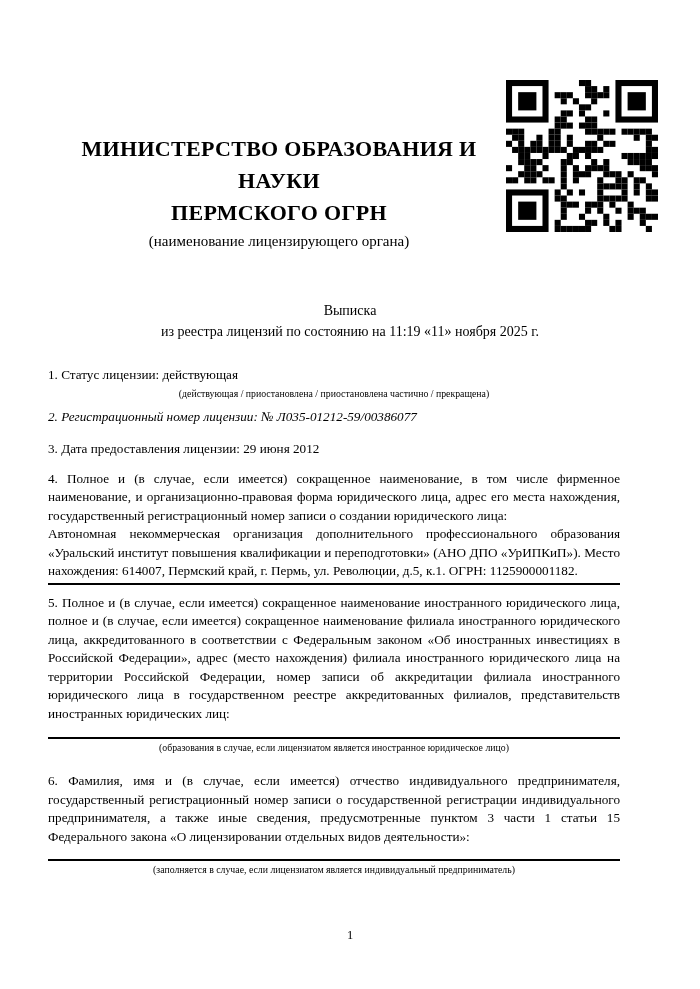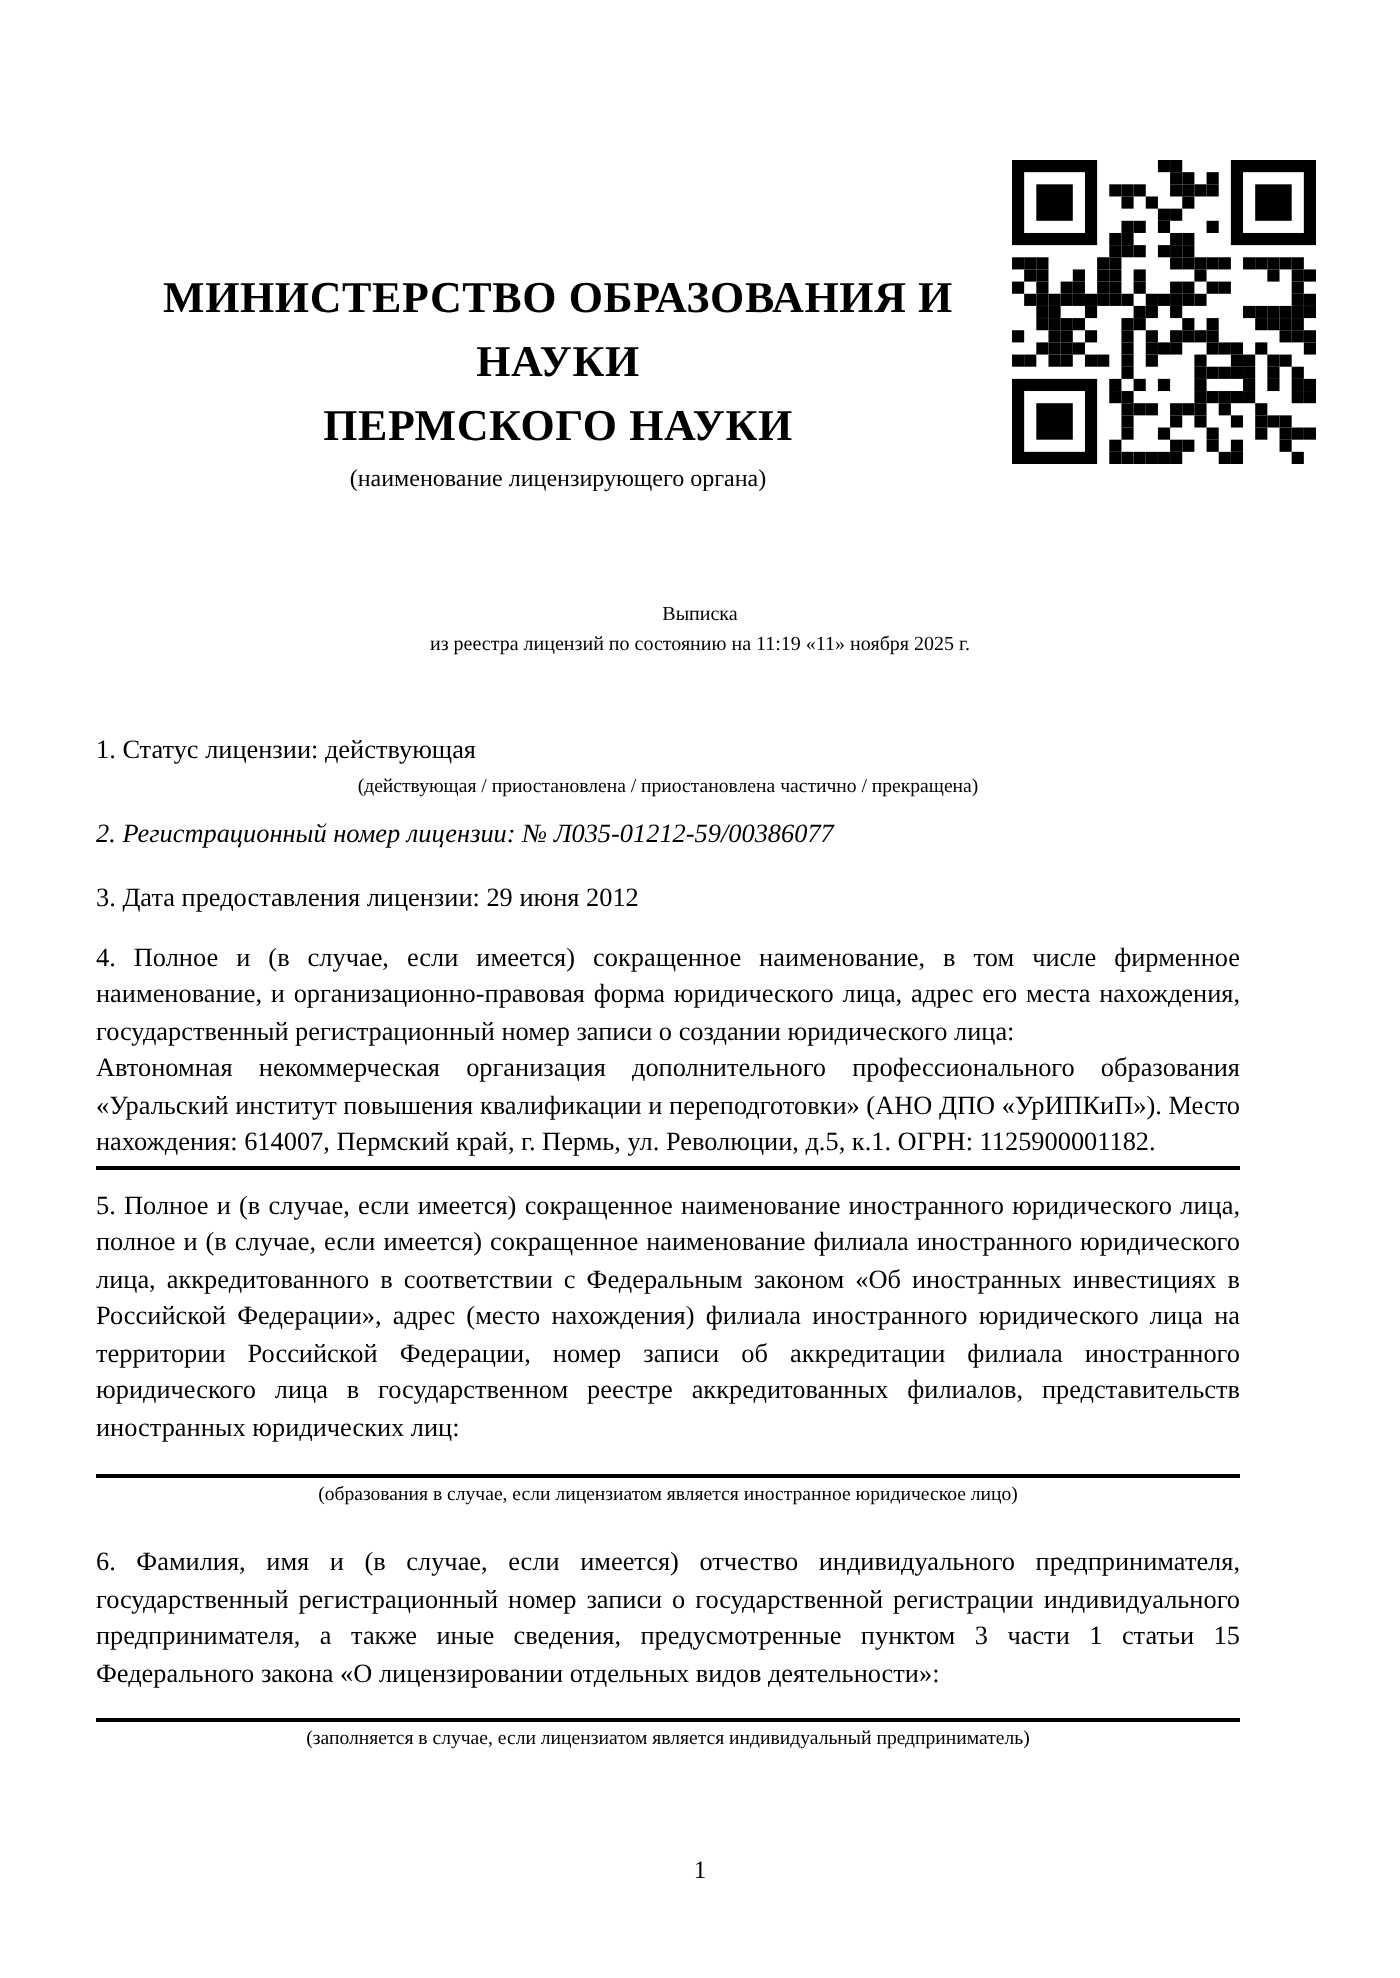--- a/index.html
+++ b/index.html
@@ -28,32 +28,32 @@
     width: 428px;
     text-align: center;
   }
   .ministry-name {
     font-weight: bold;
     font-size: 22px;
     line-height: 1.45;
     letter-spacing: 0.3px;
   }
   .small-caption {
-    font-size: 12px;
+    font-size: 15px;
     line-height: 1.25;
     margin-top: 3px;
   }
 
   
   .doc-title {
     position: absolute;
     top: 300px; left: 64px;
     width: 572px;
     text-align: center;
-    font-size: 10px;
+    font-size: 14px;
     line-height: 1.5;
   }
 
   
   .content {
     position: absolute;
     top: 366px; left: 48px;
     width: 572px;
     font-size: 13.2px;
     line-height: 18.5px;
@@ -317,21 +317,21 @@
         <rect x="0" y="108" width="42" height="42"></rect>
           <rect x="6" y="114" width="30" height="30" fill="#fff"></rect>
           <rect x="12" y="120" width="18" height="18"></rect>
       </g>
     </svg>
   </div>
 
   <div class="header-block">
     <div class="ministry-name">
       <div>МИНИСТЕРСТВО ОБРАЗОВАНИЯ И НАУКИ</div>
-      <div>ПЕРМСКОГО НАУКИ</div>
+      <div>ПЕРМСКОГО ОГРН</div>
     </div>
     <div class="small-caption">(наименование лицензирующего органа)</div>
   </div>
 
   <div class="doc-title">
     <div>Выписка</div>
     <div>из реестра лицензий по состоянию на 11:19 «11» ноября 2025 г.</div>
   </div>
 
   <div class="content">

